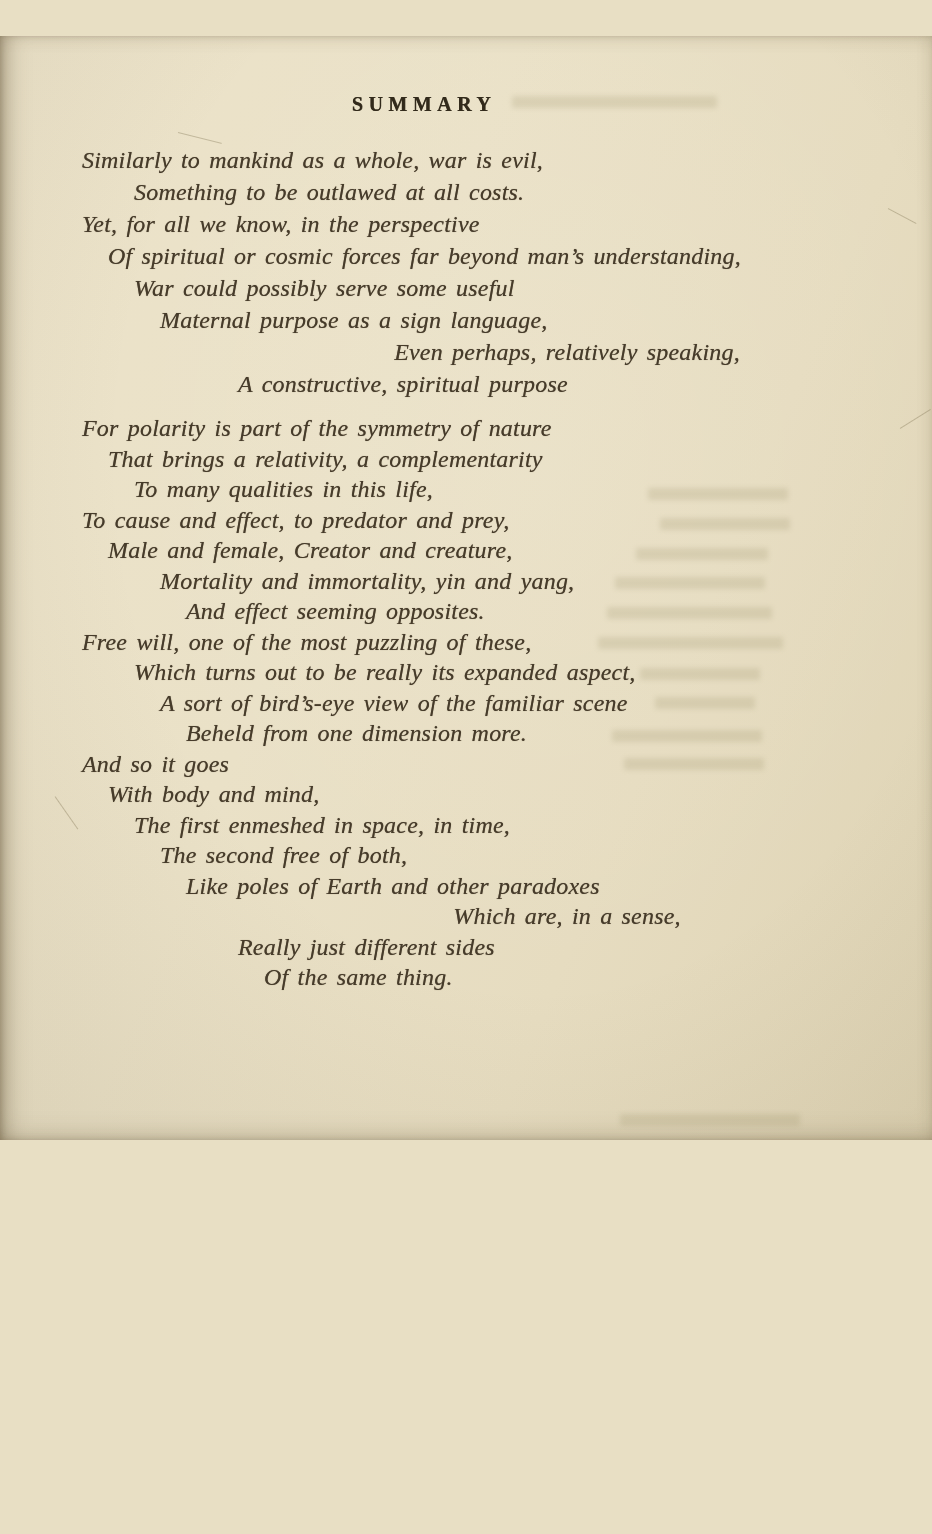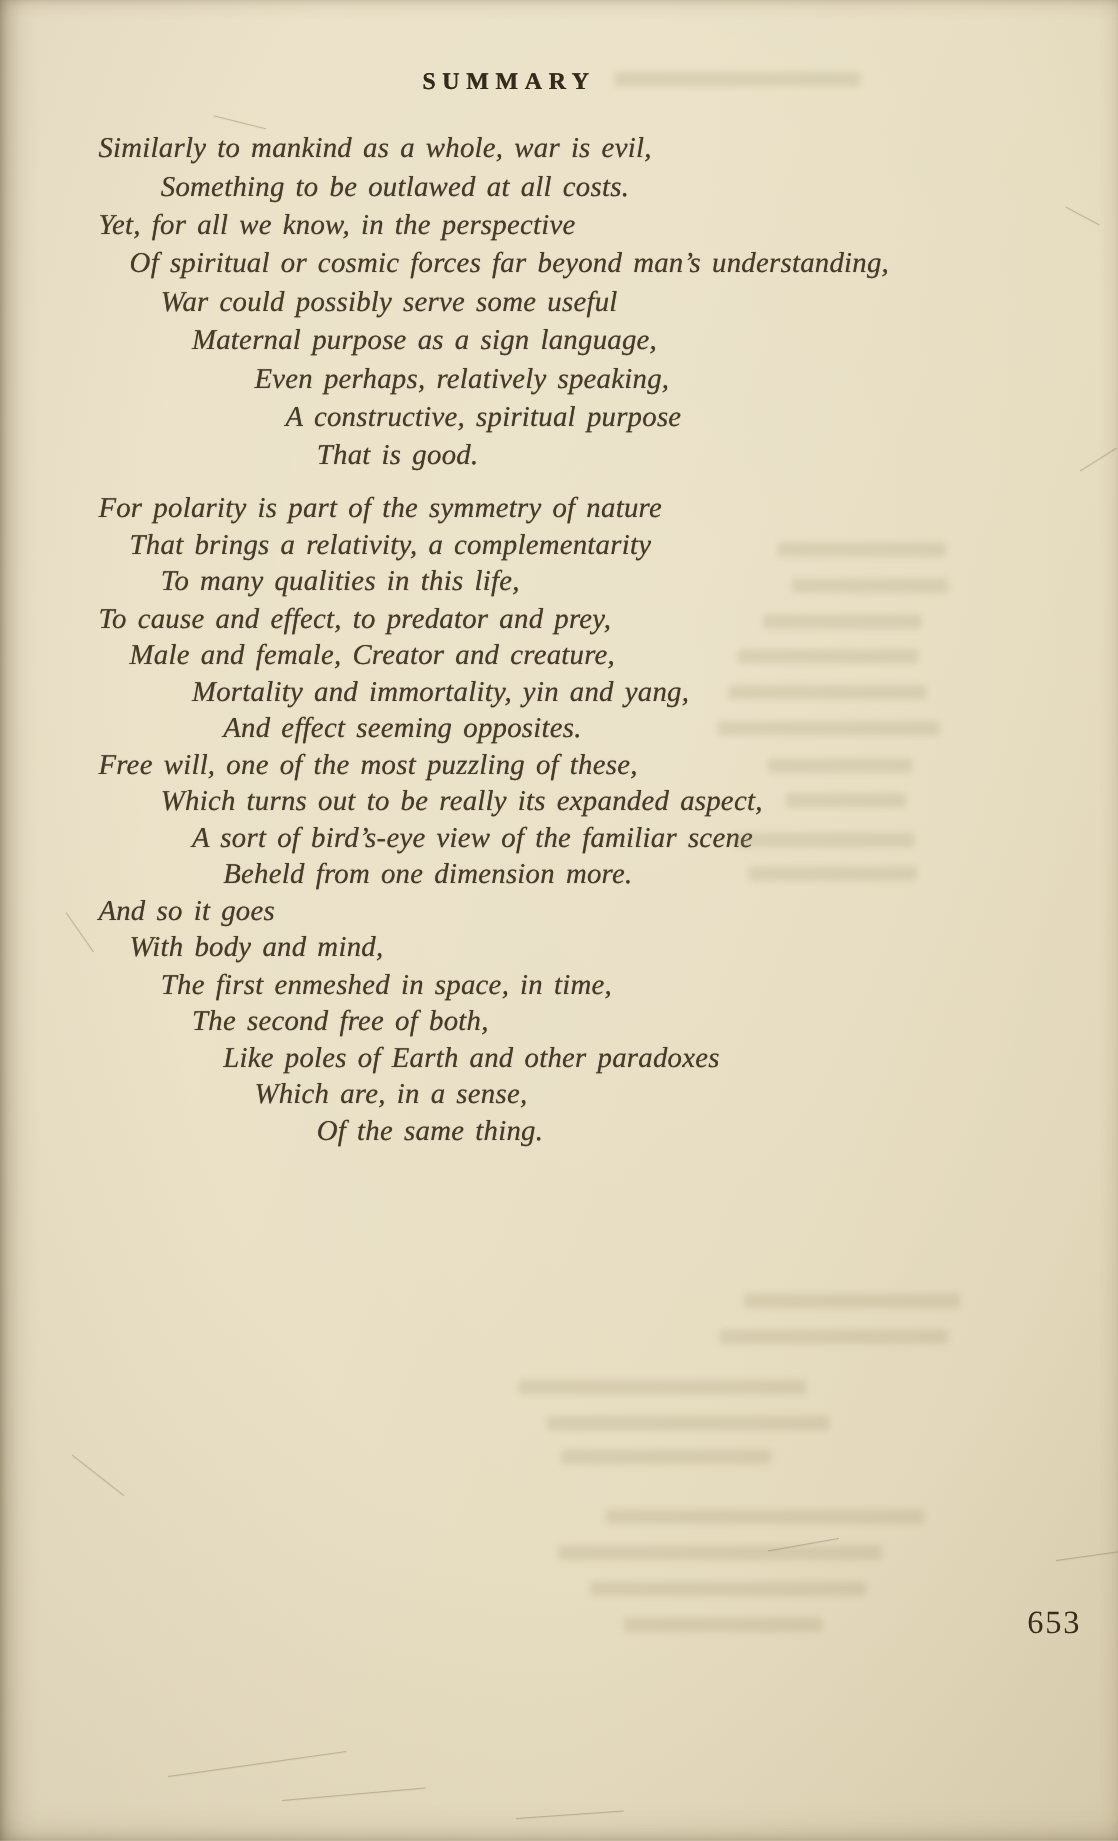--- a/index.html
+++ b/index.html
@@ -4,31 +4,32 @@
 <style>
   html, body { margin: 0; padding: 0; }
   body {
     width: 932px; height: 1534px;
     font-family: "Liberation Serif", serif;
     overflow: hidden;
     background: #e8dfc4;
   }
   .page {
     position: relative;
-    width: 932px; height: 1534px;
+    width: 932px; height: 1104px;
     background:
       radial-gradient(ellipse at 58% 38%, rgba(255,253,245,0.10) 0%, rgba(255,253,245,0) 55%, rgba(95,80,48,0.10) 100%),
       linear-gradient(112deg, #ece3ca 0%, #eae1c7 38%, #e6dcc0 68%, #ded3b4 100%);
     box-shadow:
       inset 16px 0 26px -14px rgba(82,66,38,0.50),
       inset 3px 0 6px -2px rgba(82,66,38,0.25),
       inset -8px 0 18px -12px rgba(110,95,60,0.25),
       inset 0 -14px 30px -18px rgba(95,80,48,0.35),
       inset 0 10px 24px -18px rgba(95,80,48,0.20);
     overflow: hidden;
+    margin-top: 36px;
   }
   .running-title {
     position: absolute;
     top: 57px; left: 424px;
     transform: translateX(-50%);
     font-size: 20px;
     font-weight: 600;
     letter-spacing: 5.5px;
     color: #322a1b;
     white-space: nowrap;
@@ -45,21 +46,21 @@
     text-shadow: 0 0 0.7px rgba(70,58,40,0.75);
   }
   .stanza { line-height: 32px; }
   .stanza + .stanza { margin-top: 13px; line-height: 30.5px; }
   .poem-line { white-space: nowrap; }
   .indent-0 { margin-left: 0; }
   .indent-1 { margin-left: 26px; }
   .indent-2 { margin-left: 52px; }
   .indent-3 { margin-left: 78px; }
   .indent-4 { margin-left: 104px; }
-  .indent-5 { margin-left: 130px; }
+  .indent-5 { margin-left: 130px; text-align: center; }
   .indent-6 { margin-left: 156px; }
   .indent-7 { margin-left: 182px; }
   .page-number {
     position: absolute;
     left: 856px; top: 1337px;
     font-size: 27px;
     letter-spacing: 1.5px;
     color: #372e1e;
   }
   .ghost-line {
@@ -86,40 +87,40 @@
   <div class="poem" id="poem">
       <div class="stanza">
         <div class="poem-line indent-0">Similarly to mankind as a whole, war is evil,</div>
         <div class="poem-line indent-2">Something to be outlawed at all costs.</div>
         <div class="poem-line indent-0">Yet, for all we know, in the perspective</div>
         <div class="poem-line indent-1">Of spiritual or cosmic forces far beyond man’s understanding,</div>
         <div class="poem-line indent-2">War could possibly serve some useful</div>
         <div class="poem-line indent-3">Maternal purpose as a sign language,</div>
         <div class="poem-line indent-5">Even perhaps, relatively speaking,</div>
         <div class="poem-line indent-6">A constructive, spiritual purpose</div>
-        <div class="poem-line indent-7">That is good.</div>
       </div>
       <div class="stanza">
         <div class="poem-line indent-0">For polarity is part of the symmetry of nature</div>
         <div class="poem-line indent-1">That brings a relativity, a complementarity</div>
         <div class="poem-line indent-2">To many qualities in this life,</div>
         <div class="poem-line indent-0">To cause and effect, to predator and prey,</div>
         <div class="poem-line indent-1">Male and female, Creator and creature,</div>
         <div class="poem-line indent-3">Mortality and immortality, yin and yang,</div>
         <div class="poem-line indent-4">And effect seeming opposites.</div>
         <div class="poem-line indent-0">Free will, one of the most puzzling of these,</div>
         <div class="poem-line indent-2">Which turns out to be really its expanded aspect,</div>
         <div class="poem-line indent-3">A sort of bird’s-eye view of the familiar scene</div>
         <div class="poem-line indent-4">Beheld from one dimension more.</div>
         <div class="poem-line indent-0">And so it goes</div>
         <div class="poem-line indent-1">With body and mind,</div>
         <div class="poem-line indent-2">The first enmeshed in space, in time,</div>
         <div class="poem-line indent-3">The second free of both,</div>
         <div class="poem-line indent-4">Like poles of Earth and other paradoxes</div>
         <div class="poem-line indent-5">Which are, in a sense,</div>
+        <div class="poem-line indent-6">Really just different sides</div>
         <div class="poem-line indent-7">Of the same thing.</div>
       </div>
     </div>
 
   <div class="page-number">653</div>
 
   <div id="ghosts">
       <div class="ghost-line" style="left: 512px; top: 60px; width: 205px;"></div>
       <div class="ghost-line" style="left: 648px; top: 452px; width: 140px;"></div>
       <div class="ghost-line" style="left: 660px; top: 482px; width: 130px;"></div>

